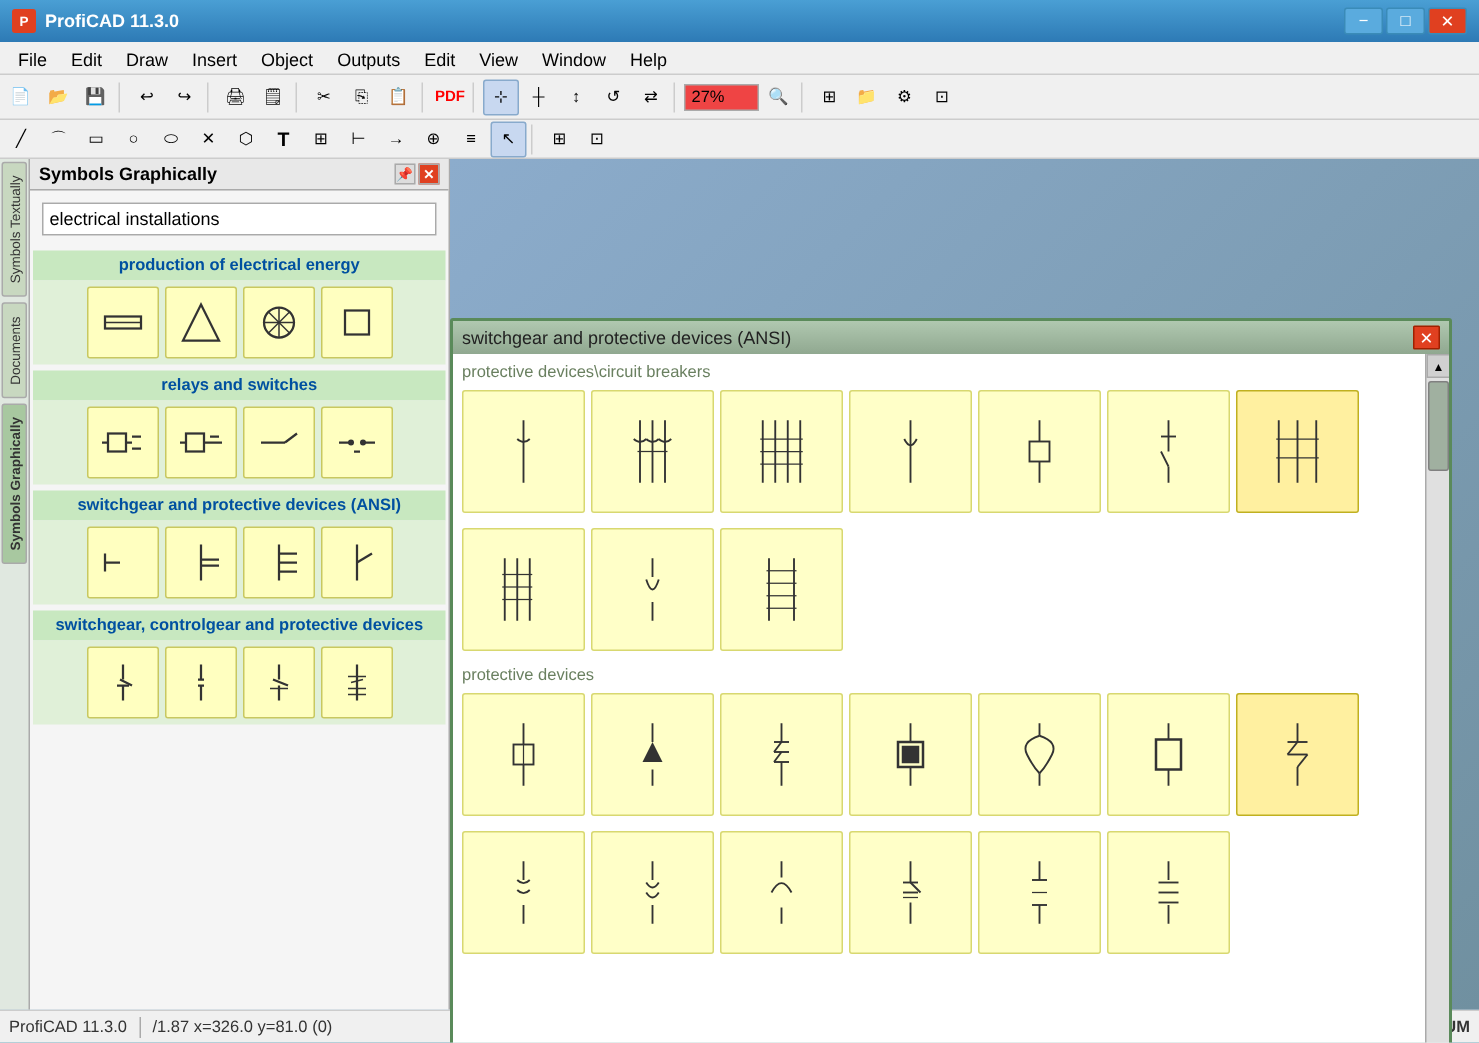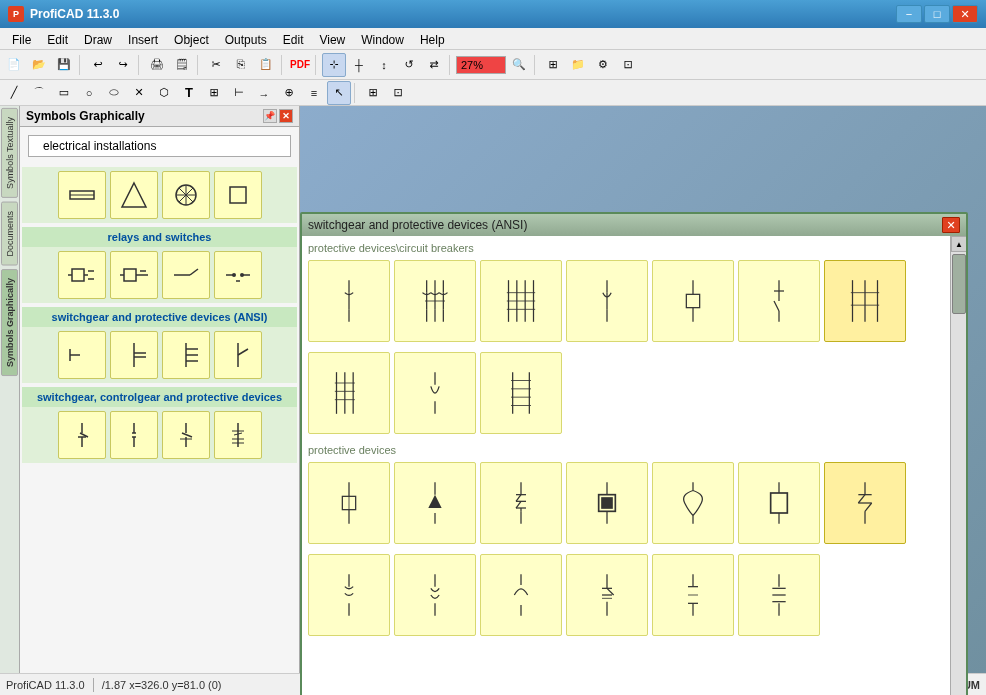--- a/index.html
+++ b/index.html
@@ -138,21 +138,21 @@
       border: 1px solid #aaa;
       background: #ddd;
       cursor: pointer;
       font-size: 9px;
       display: flex; align-items: center; justify-content: center;
     }
     .panel-btn.close { background: #e04020; color: white; }
 
     .symbol-dropdown {
       margin: 4px;
-      padding: 3px 14px;
+      padding: 3px 4px;
       border: 1px solid #aaa;
       background: white;
       width: calc(100% - 8px);
       font-size: 12px;
       appearance: none;
       cursor: pointer;
     }
 
     .symbol-categories {
       overflow-y: auto;
@@ -398,20 +398,23 @@
       <select class="symbol-dropdown">
         <option>electrical installations</option>
         <option>mechanical</option>
         <option>pneumatic</option>
       </select>
     </div>
 
     <div class="symbol-categories">
 
       <div class="category-section">
+        <div class="category-title">
+          <span>production of electrical energy</span>
+        </div>
         <div class="category-items">
           <div class="sym-item">
             <svg width="32" height="32" viewBox="0 0 32 32">
                 <rect x="4" y="12" width="24" height="8" fill="none" stroke="#333" stroke-width="1.5"></rect>
                 <line x1="4" y1="16" x2="28" y2="16" stroke="#333" stroke-width="1"></line>
               </svg>
           </div>
           <div class="sym-item">
             <svg width="32" height="32" viewBox="0 0 32 32">
                 <polygon points="16,4 28,28 4,28" fill="none" stroke="#333" stroke-width="1.5"></polygon>

